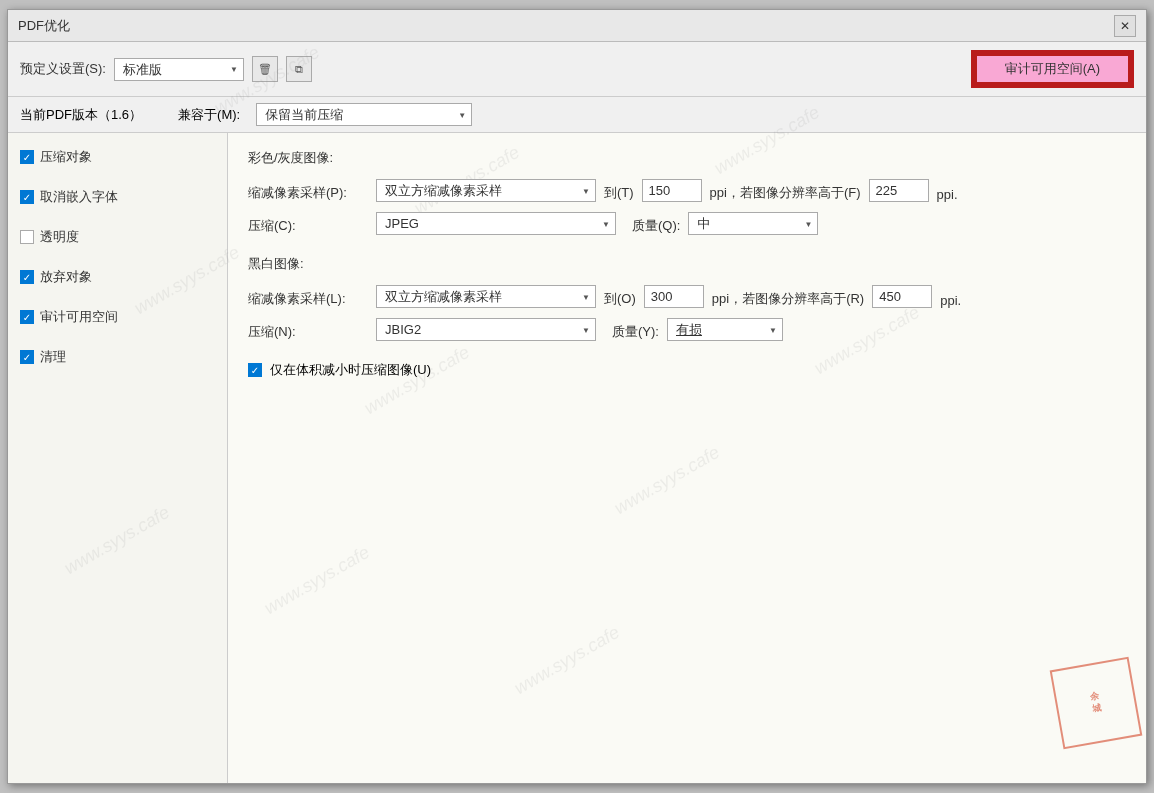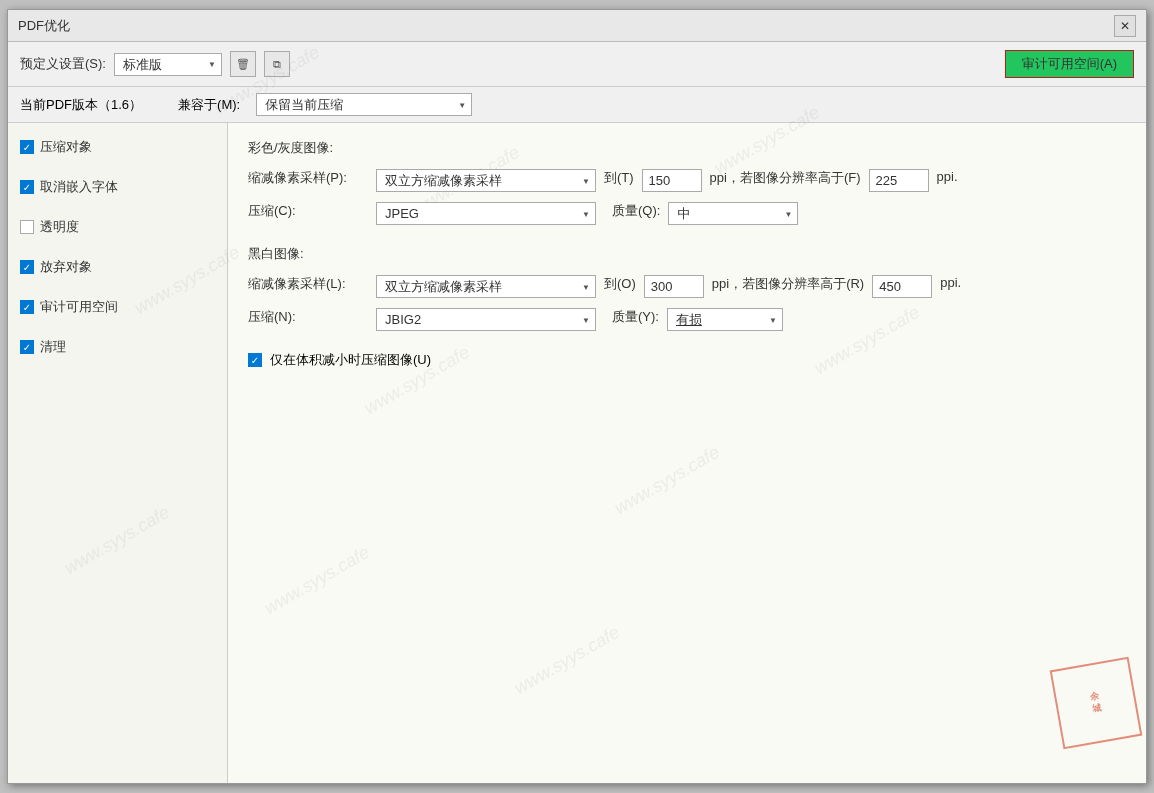--- a/index.html
+++ b/index.html
@@ -104,23 +104,23 @@
       cursor: pointer;
       display: flex;
       align-items: center;
       justify-content: center;
       font-size: 11px;
       color: #555;
     }
 
     .audit-btn {
       margin-left: auto;
-      background: #22c55e;
-      border: 1px solid #b91c1c;
-      padding: 4px 16px;
+      background: #f9a8d4;
+      border: 6px solid #b91c1c;
+      padding: 4px 28px;
       cursor: pointer;
       color: #333;
     }
 
     .pdf-version-row {
       padding: 6px 12px;
       display: flex;
       align-items: center;
       gap: 16px;
       background: #f0f0f0;
@@ -182,21 +182,21 @@
     }
 
     .section-title {
       color: #333;
       margin-bottom: 12px;
       font-size: 13px;
     }
 
     .form-row {
       display: flex;
-      align-items: flex-start;
+      align-items: flex-end;
       gap: 8px;
       margin-bottom: 10px;
     }
 
     .form-label {
       color: #333;
       white-space: nowrap;
       min-width: 120px;
     }
 
@@ -287,21 +287,21 @@
   </div>
 
   <div class="title-bar">
     <span class="title-text">PDF优化</span>
     <button class="close-btn">✕</button>
   </div>
 
   <div class="toolbar-row">
     <span class="toolbar-label">预定义设置(S):</span>
     <div class="select-wrapper">
-      <select class="select-box" style="width:108px;">
+      <select class="select-box" style="width:130px;">
         <option>标准版</option>
         <option>高质量打印</option>
         <option>最小文件大小</option>
       </select>
     </div>
     <button class="icon-btn" title="删除">🗑</button>
     <button class="icon-btn" title="复制">⧉</button>
     <button class="audit-btn">审计可用空间(A)</button>
   </div>
 
@@ -363,21 +363,21 @@
         <span class="to-label">到(T)</span>
         <input class="num-input" type="text" value="150" style="">
         <span class="unit-label">ppi，若图像分辨率高于(F)</span>
         <input class="num-input" type="text" value="225" style="">
         <span class="unit-label">ppi.</span>
       </div>
 
       <div class="form-row">
         <span class="form-label">压缩(C):</span>
         <div class="select-wrapper">
-          <select class="select-box" style="width:220px;">
+          <select class="select-box" style="width:240px;">
             <option>JPEG</option>
             <option>JPEG2000</option>
             <option>ZIP</option>
             <option>关闭</option>
           </select>
         </div>
         <span class="form-label-short" style="margin-left:8px;">质量(Q):</span>
         <div class="select-wrapper">
           <select class="select-box" style="width:130px;">
             <option>最低</option>

